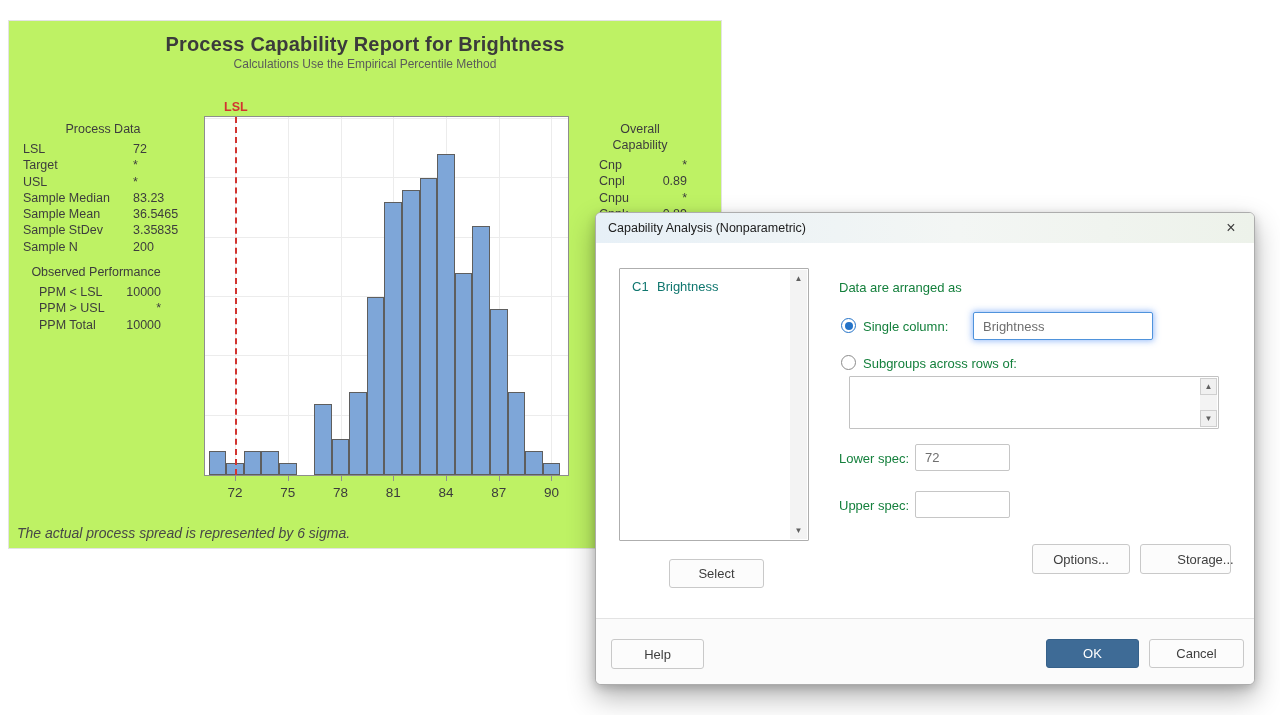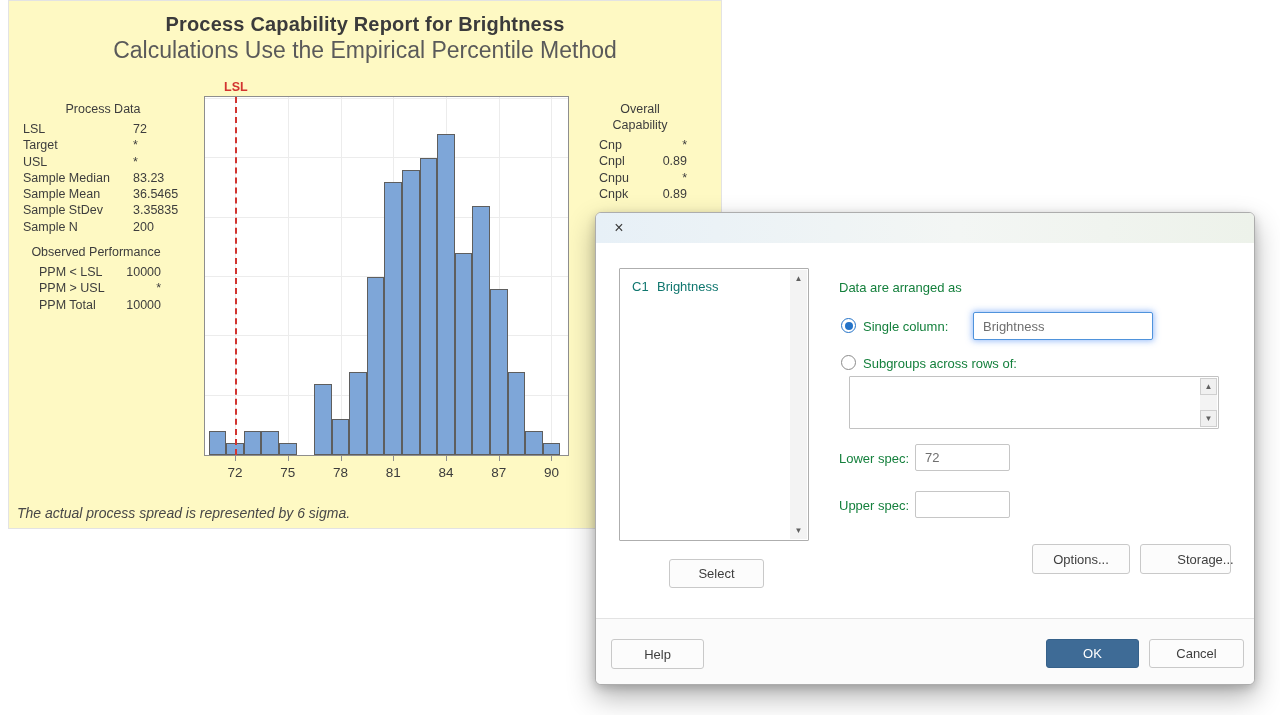--- a/index.html
+++ b/index.html
@@ -1,22 +1,22 @@
 <!DOCTYPE html>
 <html><head>
 <meta charset="utf-8">
 <style>
   * { margin:0; padding:0; box-sizing:border-box; }
   html,body { width:1280px; height:715px; background:#fff; font-family:"Liberation Sans", sans-serif; }
   .stage { position:relative; width:1280px; height:715px; background:#fff; overflow:hidden; }
 
   
-  .report { position:absolute; left:8px; top:0; width:714px; height:529px; background:#fef9c3; border:1px solid #e3e3e3; }
+  .report { position:absolute; left:8px; top:20px; width:714px; height:529px; background:#bef264; border:1px solid #e3e3e3; }
   .rtitle { position:absolute; top:12px; left:0; width:100%; text-align:center; font-size:20px; font-weight:bold; color:#3b3b3b; letter-spacing:.2px; }
-  .rsub { position:absolute; top:36px; left:0; width:100%; text-align:center; font-size:23px; color:#5a5a5a; }
+  .rsub { position:absolute; top:36px; left:0; width:100%; text-align:center; font-size:12px; color:#5a5a5a; }
 
   .sblock { position:absolute; font-size:12.5px; color:#3d3d3d; }
   .sheading { text-align:center; margin-bottom:4px; line-height:16px; }
   .pd-rows .trow { display:grid; grid-template-columns:110px 1fr; line-height:16.3px; }
   .op-rows .trow { display:grid; grid-template-columns:1fr auto; line-height:16.3px; }
   .oc-rows .trow { display:grid; grid-template-columns:1fr auto; line-height:16.3px; padding-left:6px; }
   .op-rows .trow .tl { padding-left:8px; }
   .trow .tv { text-align:left; }
   .op-rows .trow .tv, .oc-rows .trow .tv { text-align:right; }
 
@@ -204,20 +204,21 @@
         <div class="xlab" style="left: 331.476px;">90</div>
         <div class="refline" style="left: 30.0596px; border-left-color: rgb(210, 52, 48);"></div>
         <div class="reflabel" style="left: 19.0596px; color: rgb(210, 52, 48);">LSL</div>
       </div>
 
     <div class="footnote">The actual process spread is represented by 6 sigma.</div>
   </div>
 
   <div class="dialog">
     <div class="titlebar">
+      <span class="dtitle">Capability Analysis (Nonparametric)</span>
       <span class="dclose">×</span>
     </div>
 
     <div class="abs listbox">
       <div class="lb-item">
         <span class="cid">C1</span><span>Brightness</span>
       </div>
       <div class="sbar">
         <div class="sarrow up">▲</div>
         <div class="sarrow dn">▼</div>

